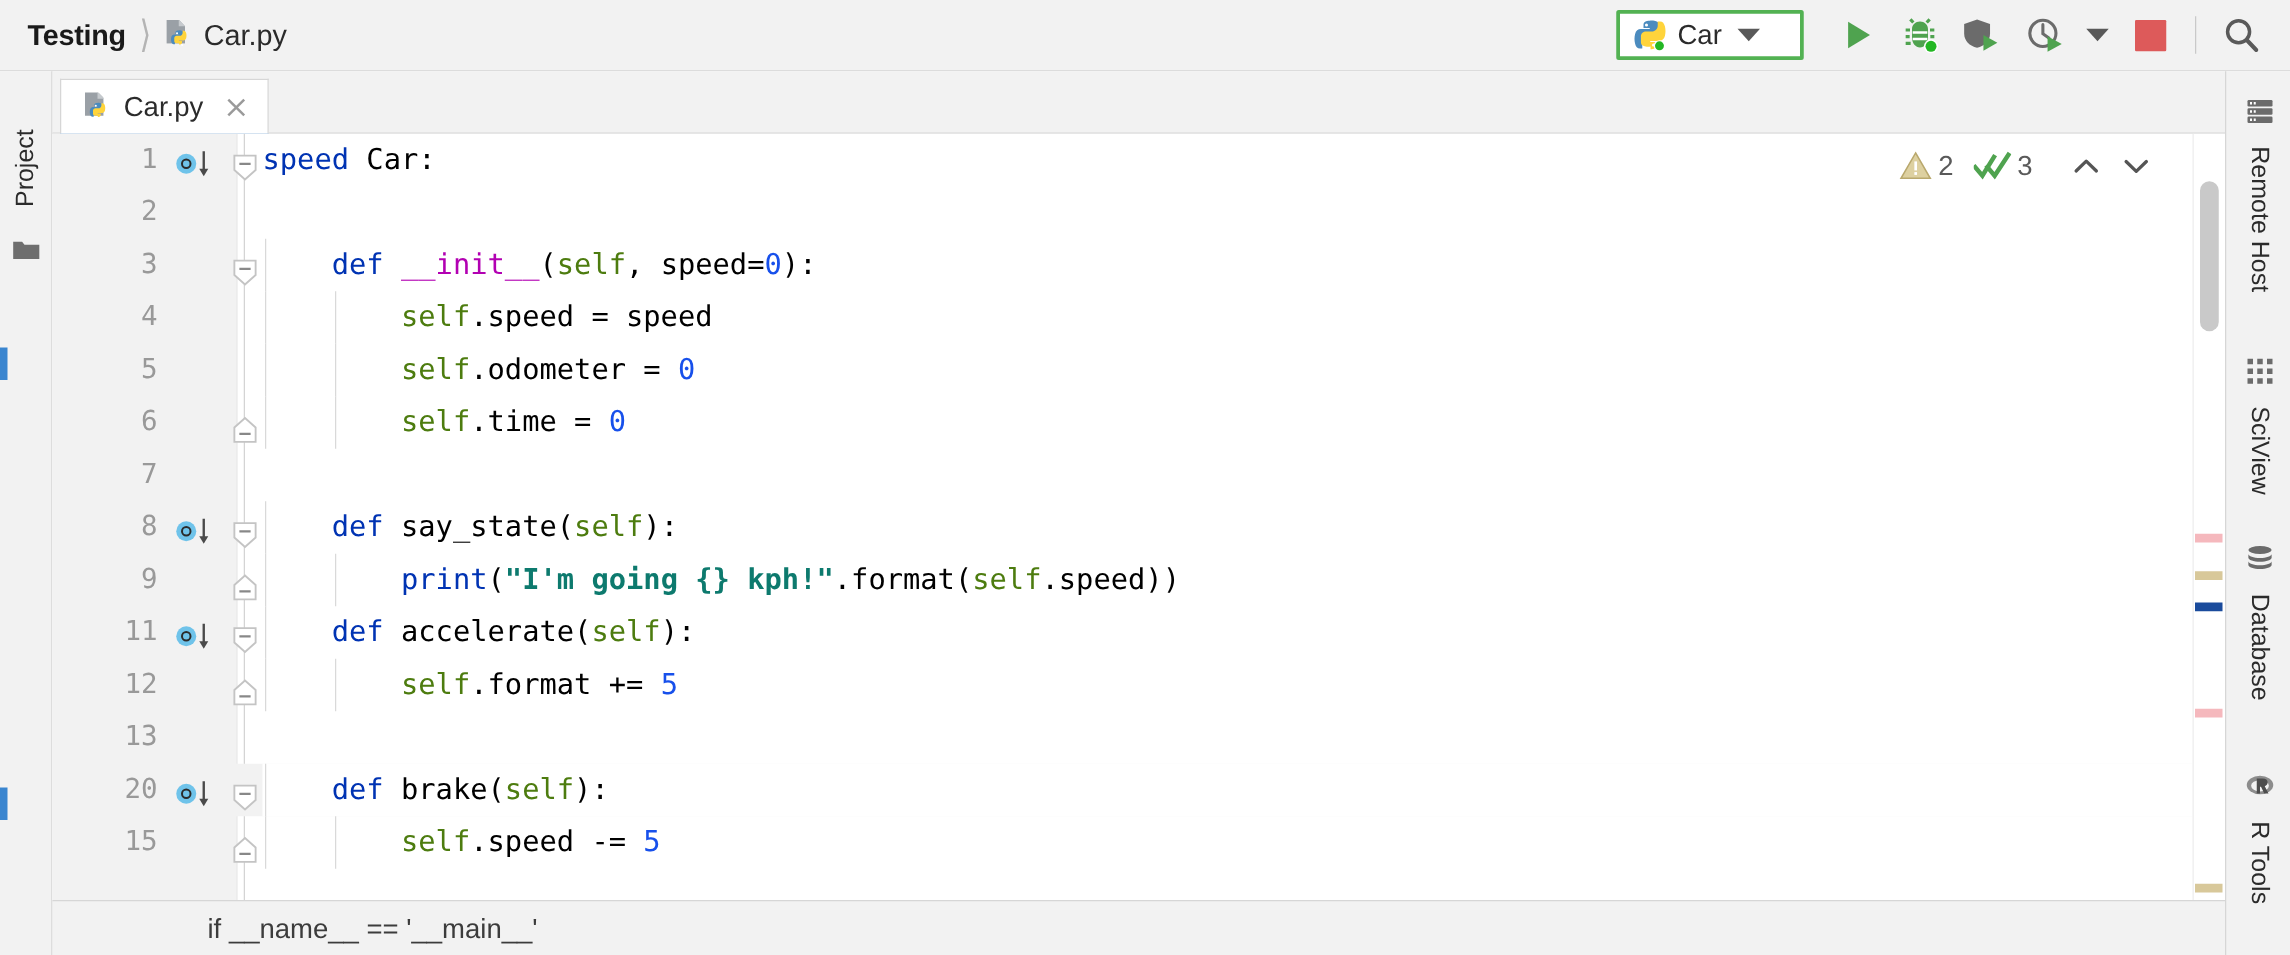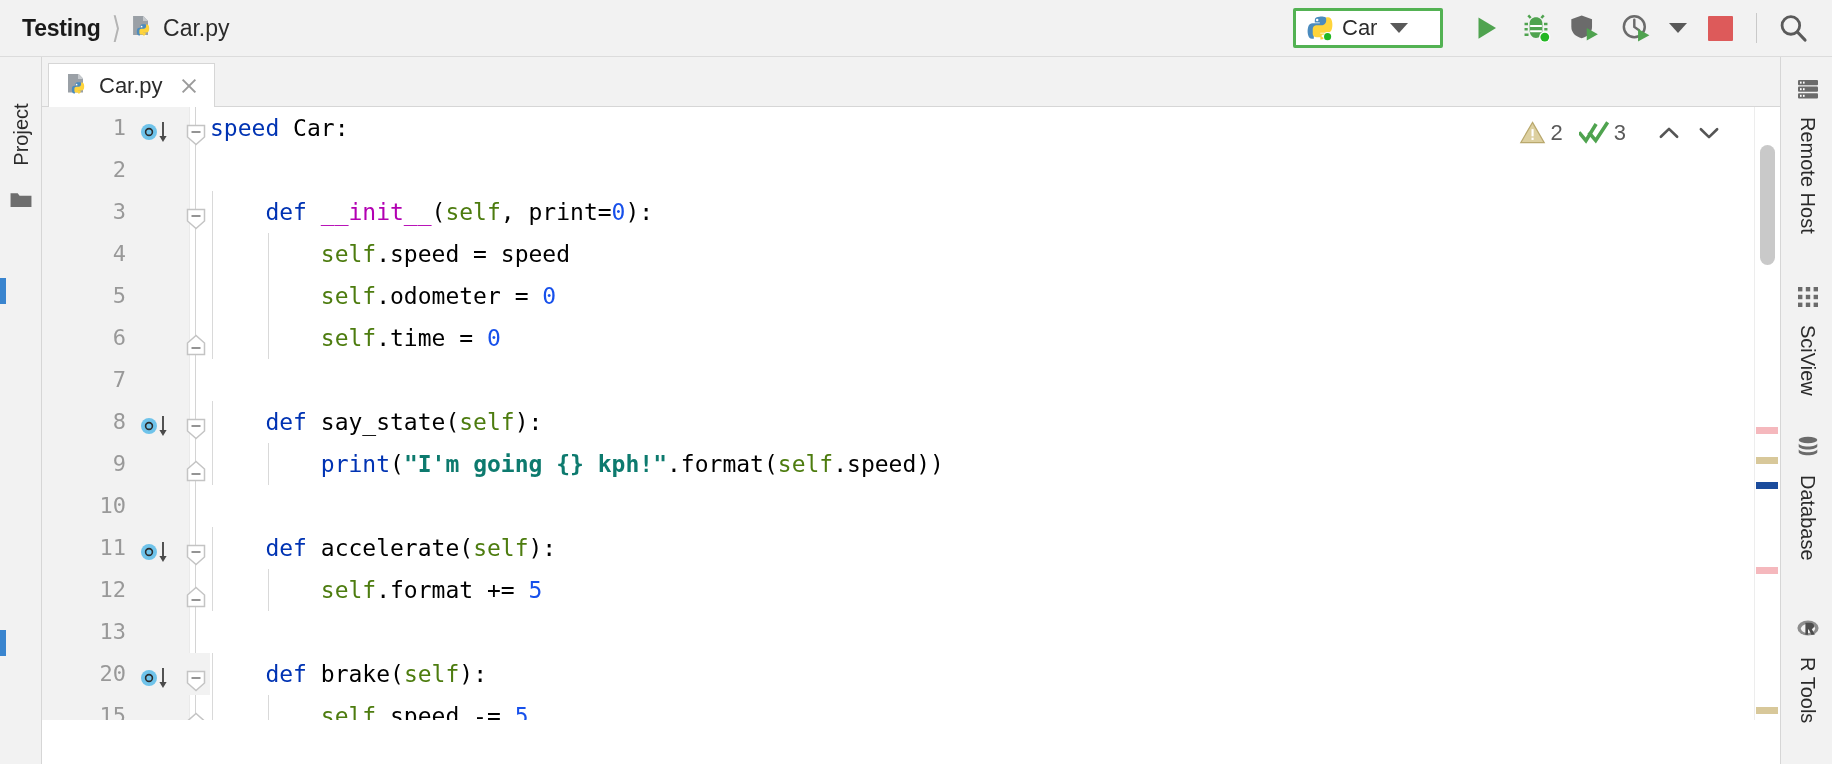--- a/index.html
+++ b/index.html
@@ -344,42 +344,41 @@
               <path d="M23 1 V17" stroke="#4a4a4a" stroke-width="1.9"></path>
               <polygon points="19.4,15 26.6,15 23,21" fill="#4a4a4a"></polygon>
             </svg></span><span class="fold"><svg viewBox="0 0 22 22" width="22" height="22">
               <path d="M2.5 1.5 H19.5 V13 L11 20.5 L2.5 13 Z" fill="#ffffff" stroke="#c4c4c4" stroke-width="1.5"></path>
               <path d="M6.5 8 H15.5" stroke="#888888" stroke-width="1.8"></path>
             </svg></span><span class="code"><span class="k">speed </span><span class="fn">Car</span><span class="op">:</span></span></div>
         <div class="line"><span class="ln">2</span><span class="code"></span></div>
         <div class="line"><span class="ln">3</span><span class="fold"><svg viewBox="0 0 22 22" width="22" height="22">
               <path d="M2.5 1.5 H19.5 V13 L11 20.5 L2.5 13 Z" fill="#ffffff" stroke="#c4c4c4" stroke-width="1.5"></path>
               <path d="M6.5 8 H15.5" stroke="#888888" stroke-width="1.8"></path>
-            </svg></span><span class="code"><span class="op">    </span><span class="k">def </span><span class="dun">__init__</span><span class="op">(</span><span class="slf">self</span><span class="op">, print=</span><span class="num">0</span><span class="op">):</span></span><span class="indent-guide" style="left: 170px; top: 0px; height: 42px;"></span></div>
+            </svg></span><span class="code"><span class="op">    </span><span class="k">def </span><span class="dun">__init__</span><span class="op">(</span><span class="slf">self</span><span class="op">, speed=</span><span class="num">0</span><span class="op">):</span></span><span class="indent-guide" style="left: 170px; top: 0px; height: 42px;"></span></div>
         <div class="line"><span class="ln">4</span><span class="code"><span class="op">        </span><span class="slf">self</span><span class="op">.speed = speed</span></span><span class="indent-guide" style="left: 170px; top: 0px; height: 42px;"></span><span class="indent-guide" style="left: 226.2px; top: 0px; height: 42px;"></span></div>
         <div class="line"><span class="ln">5</span><span class="code"><span class="op">        </span><span class="slf">self</span><span class="op">.odometer = </span><span class="num">0</span></span><span class="indent-guide" style="left: 170px; top: 0px; height: 42px;"></span><span class="indent-guide" style="left: 226.2px; top: 0px; height: 42px;"></span></div>
         <div class="line"><span class="ln">6</span><span class="fold"><svg viewBox="0 0 22 22" width="22" height="22">
               <path d="M2.5 20.5 H19.5 V9 L11 1.5 L2.5 9 Z" fill="#ffffff" stroke="#c4c4c4" stroke-width="1.5"></path>
               <path d="M6.5 14 H15.5" stroke="#888888" stroke-width="1.8"></path>
             </svg></span><span class="code"><span class="op">        </span><span class="slf">self</span><span class="op">.time = </span><span class="num">0</span></span><span class="indent-guide" style="left: 170px; top: 0px; height: 42px;"></span><span class="indent-guide" style="left: 226.2px; top: 0px; height: 42px;"></span></div>
         <div class="line"><span class="ln">7</span><span class="code"></span></div>
         <div class="line"><span class="ln">8</span><span class="gmark"><svg viewBox="0 0 30 24" width="30" height="24">
               <circle cx="9" cy="11" r="8" fill="#6fc3ea"></circle>
               <circle cx="9" cy="11" r="3.4" fill="none" stroke="#2b2b2b" stroke-width="1.6"></circle>
               <path d="M23 1 V17" stroke="#4a4a4a" stroke-width="1.9"></path>
               <polygon points="19.4,15 26.6,15 23,21" fill="#4a4a4a"></polygon>
             </svg></span><span class="fold"><svg viewBox="0 0 22 22" width="22" height="22">
               <path d="M2.5 1.5 H19.5 V13 L11 20.5 L2.5 13 Z" fill="#ffffff" stroke="#c4c4c4" stroke-width="1.5"></path>
               <path d="M6.5 8 H15.5" stroke="#888888" stroke-width="1.8"></path>
             </svg></span><span class="code"><span class="op">    </span><span class="k">def </span><span class="fn">say_state</span><span class="op">(</span><span class="slf">self</span><span class="op">):</span></span><span class="indent-guide" style="left: 170px; top: 0px; height: 42px;"></span></div>
         <div class="line"><span class="ln">9</span><span class="fold"><svg viewBox="0 0 22 22" width="22" height="22">
               <path d="M2.5 20.5 H19.5 V9 L11 1.5 L2.5 9 Z" fill="#ffffff" stroke="#c4c4c4" stroke-width="1.5"></path>
               <path d="M6.5 14 H15.5" stroke="#888888" stroke-width="1.8"></path>
             </svg></span><span class="code"><span class="op">        </span><span class="k">print</span><span class="op">(</span><span class="strx">"I'm going </span><span class="brc">{}</span><span class="strx"> kph!"</span><span class="op">.format(</span><span class="slf">self</span><span class="op">.speed))</span></span><span class="indent-guide" style="left: 170px; top: 0px; height: 42px;"></span><span class="indent-guide" style="left: 226.2px; top: 0px; height: 42px;"></span></div>
-        <div class="line"><span class="ln">10</span><span class="code"></span></div>
         <div class="line"><span class="ln">11</span><span class="gmark"><svg viewBox="0 0 30 24" width="30" height="24">
               <circle cx="9" cy="11" r="8" fill="#6fc3ea"></circle>
               <circle cx="9" cy="11" r="3.4" fill="none" stroke="#2b2b2b" stroke-width="1.6"></circle>
               <path d="M23 1 V17" stroke="#4a4a4a" stroke-width="1.9"></path>
               <polygon points="19.4,15 26.6,15 23,21" fill="#4a4a4a"></polygon>
             </svg></span><span class="fold"><svg viewBox="0 0 22 22" width="22" height="22">
               <path d="M2.5 1.5 H19.5 V13 L11 20.5 L2.5 13 Z" fill="#ffffff" stroke="#c4c4c4" stroke-width="1.5"></path>
               <path d="M6.5 8 H15.5" stroke="#888888" stroke-width="1.8"></path>
             </svg></span><span class="code"><span class="op">    </span><span class="k">def </span><span class="fn">accelerate</span><span class="op">(</span><span class="slf">self</span><span class="op">):</span></span><span class="indent-guide" style="left: 170px; top: 0px; height: 42px;"></span></div>
         <div class="line"><span class="ln">12</span><span class="fold"><svg viewBox="0 0 22 22" width="22" height="22">
@@ -429,20 +428,23 @@
       <div id="stripe-marks">
           <div class="stripe-mark" style="top: 320px; background: rgb(245, 184, 189);"></div>
           <div class="stripe-mark" style="top: 350px; background: rgb(216, 200, 154);"></div>
           <div class="stripe-mark" style="top: 375px; background: rgb(26, 75, 156);"></div>
           <div class="stripe-mark" style="top: 460px; background: rgb(245, 184, 189);"></div>
           <div class="stripe-mark" style="top: 600px; background: rgb(216, 200, 154);"></div>
         </div>
     </div>
   </div>
 
+  <div class="bottombar">
+    <span class="bc">if __name__ == '__main__'</span>
+  </div>
 
   <div class="right-strip" id="right-strip">
       <div class="rs-item" style="top: 20px;">
         <span class="rs-icon"><svg viewBox="0 0 24 24" width="24" height="24">
             <g fill="#6b6b6b">
               <rect x="2" y="3" width="20" height="5.2" rx="1"></rect>
               <rect x="2" y="9.6" width="20" height="5.2" rx="1"></rect>
               <rect x="2" y="16.2" width="20" height="5.2" rx="1"></rect>
             </g>
             <g fill="#ffffff">

